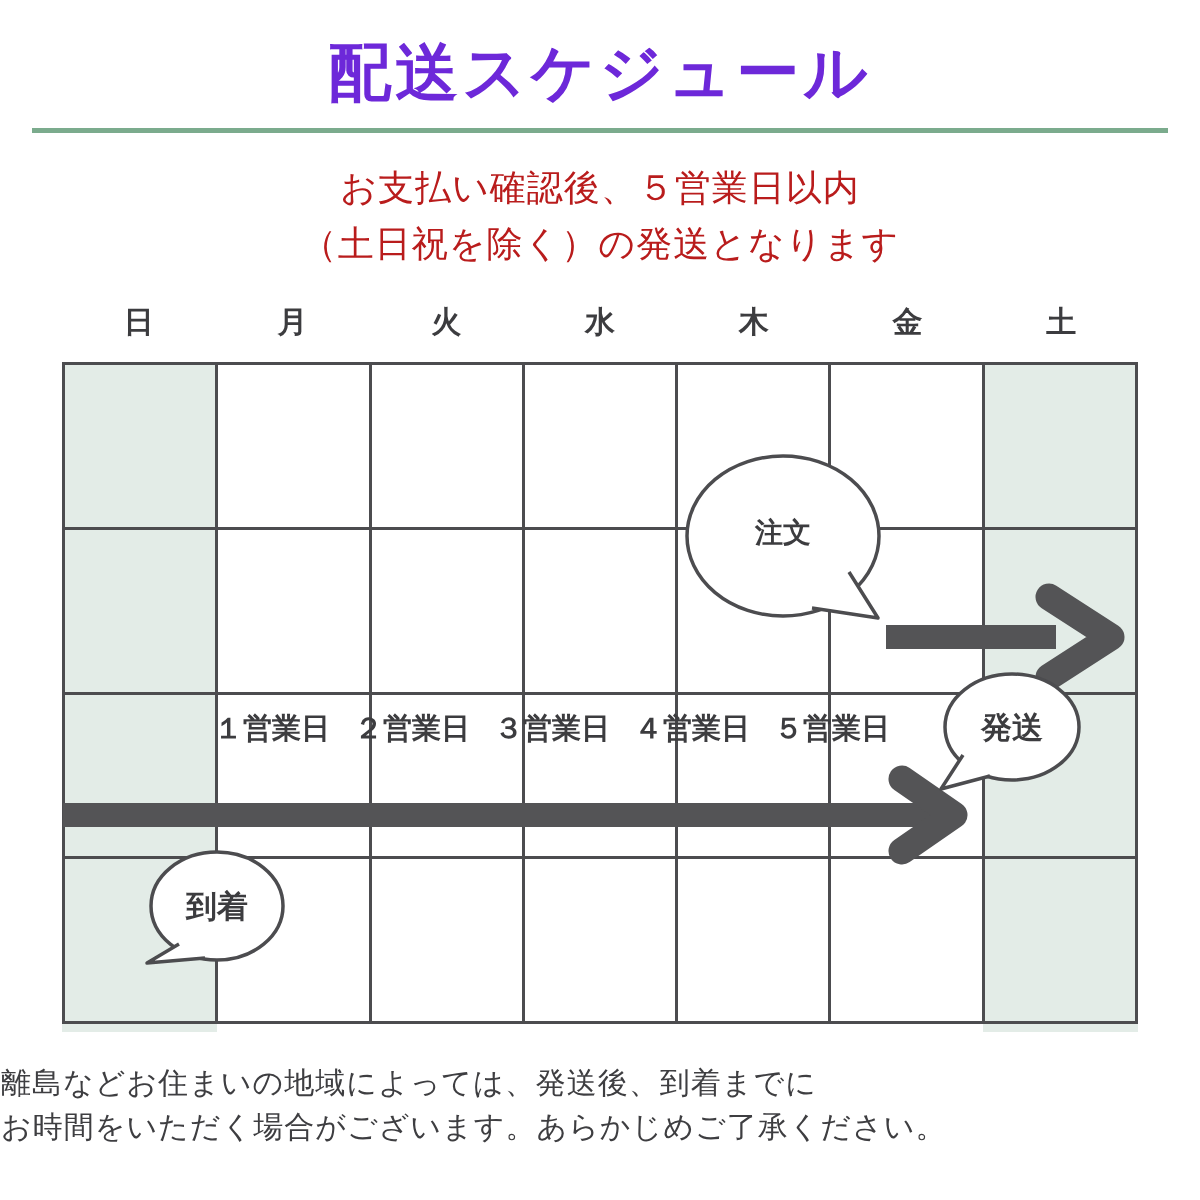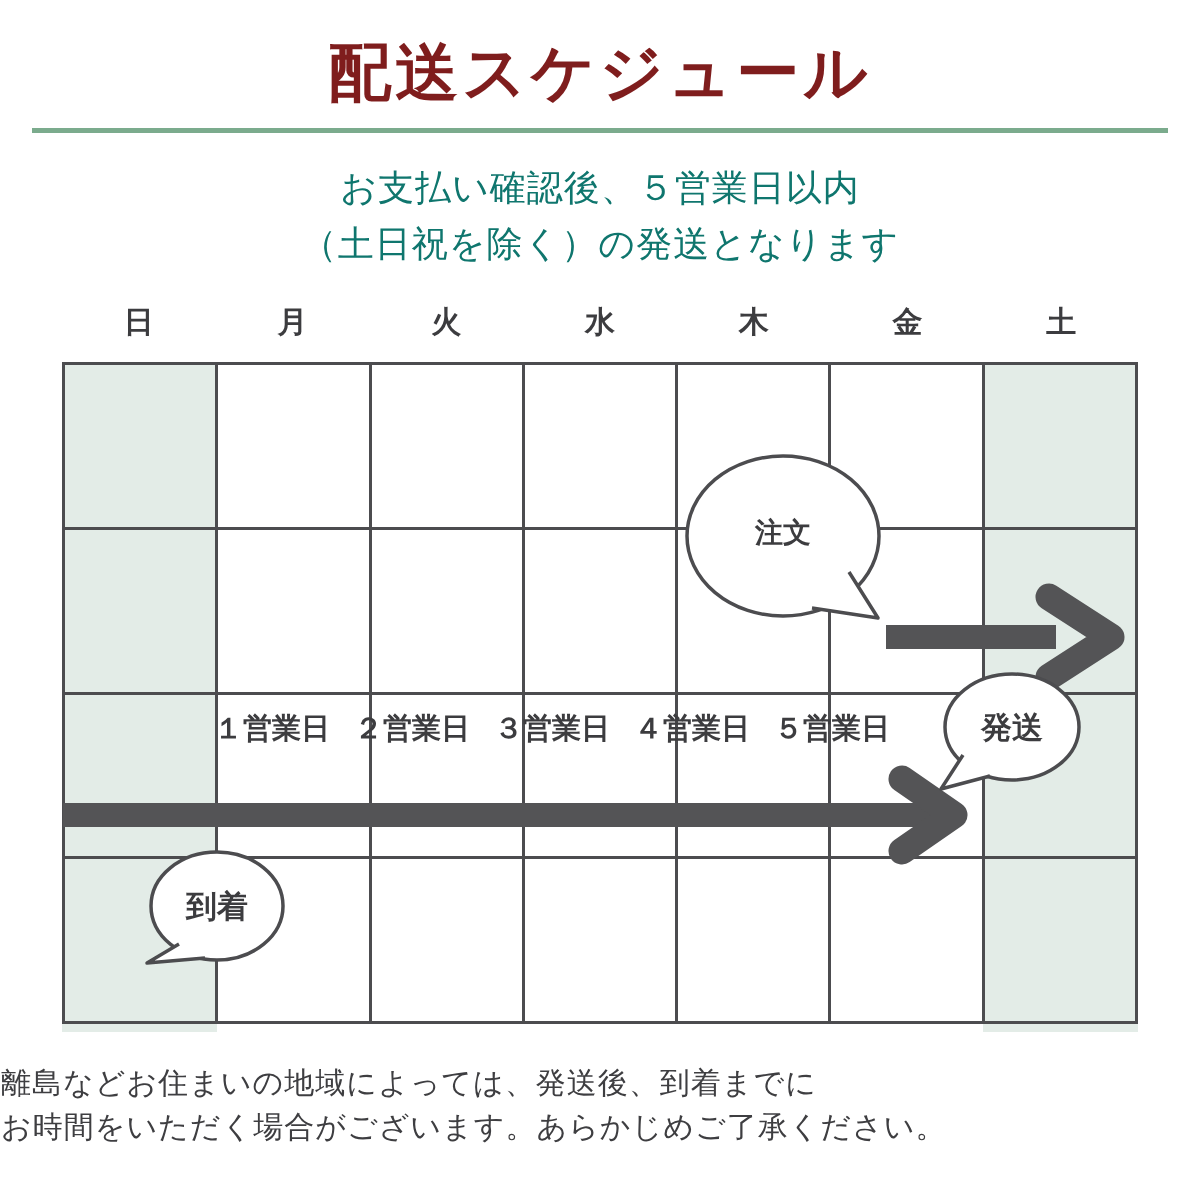--- a/index.html
+++ b/index.html
@@ -4,27 +4,27 @@
 <style>
   html,body{margin:0;padding:0;background:#ffffff;}
   #canvas{
     position:relative;width:1200px;height:1200px;background:#ffffff;overflow:hidden;
     font-family:"DejaVu Sans","Liberation Sans",sans-serif;color:#3c3c3f;
   }
   .abs{position:absolute;}
   
   #title{
     top:30px;left:0;width:1200px;text-align:center;
-    font-size:63px;font-weight:700;letter-spacing:4px;color:#7f1d1d;
+    font-size:63px;font-weight:700;letter-spacing:4px;color:#6d28d9;
   }
   #divider{top:128px;left:32px;width:1136px;height:5px;background:#7bab8d;}
   
   #subtitle{
     top:160px;left:0;width:1200px;text-align:center;
-    font-size:36px;line-height:56px;font-weight:400;color:#0f766e;letter-spacing:1px;
+    font-size:36px;line-height:56px;font-weight:400;color:#b91c1c;letter-spacing:1px;
   }
   
   #day-header-row{top:302px;left:62px;width:1076px;display:flex;}
   .day-h{flex:1;text-align:center;font-size:30px;font-weight:700;color:#3c3c3f;}
   
   #calendar-table{
     top:362px;left:62px;width:1076px;height:662px;box-sizing:border-box;
     border:3px solid #4c4c4f;background:#4c4c4f;
     display:grid;grid-template-columns:repeat(7,1fr);grid-template-rows:repeat(4,1fr);gap:3px;
   }

